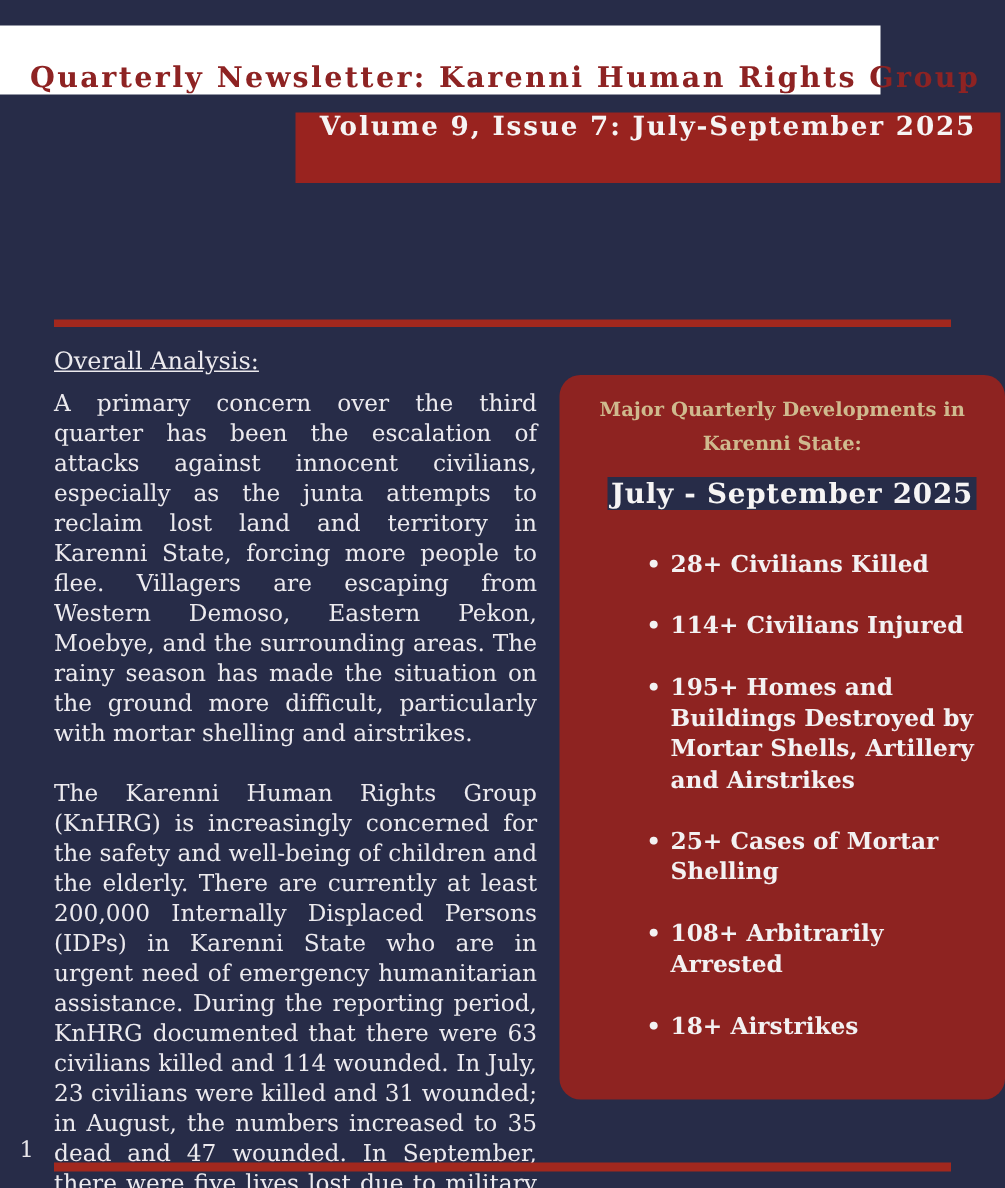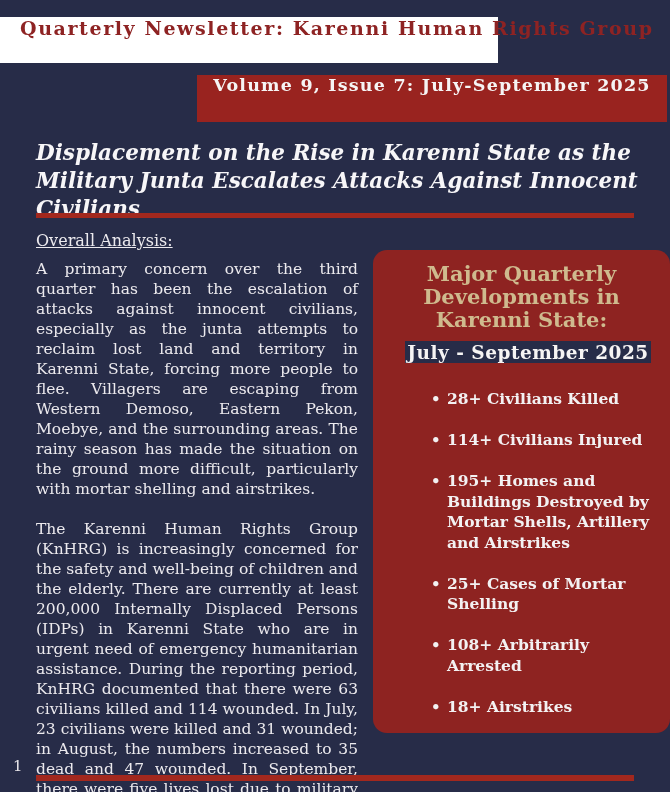--- a/index.html
+++ b/index.html
@@ -12,24 +12,24 @@
     position: relative;
     width: 670px;
     height: 792px;
     background: #272c48;
     overflow: hidden;
   }
   
   .masthead {
     position: absolute;
     left: 0; top: 17px;
-    width: 498px; height: 46px;
+    width: 587px; height: 46px;
     background: #ffffff;
     display: flex;
-    align-items: flex-start;
+    align-items: flex-end;
   }
   .masthead-title {
     color: #8e2323;
     font-size: 19px;
     font-weight: bold;
     letter-spacing: 1.6px;
     padding-left: 20px;
     white-space: nowrap;
   }
   
@@ -89,21 +89,21 @@
   .sidebar-panel {
     position: absolute;
     left: 373px; top: 250px;
     width: 297px; height: 483px;
     background: #8e2321;
     border-radius: 14px;
     padding: 12px 14px 0 14px;
   }
   .sidebar-title {
     color: #cfba8e;
-    font-size: 21px;
+    font-size: 13px;
     font-weight: bold;
     text-align: center;
     line-height: 23px;
   }
   .period-badge {
     background: #272c48;
     margin: 10px auto 0 18px;
     width: 246px;
     height: 22px;
     display: flex;
@@ -158,21 +158,20 @@
 <div class="page">
 
   <div class="masthead">
     <span class="masthead-title">Quarterly Newsletter: Karenni Human Rights Group</span>
   </div>
 
   <div class="volume-banner">
     <span class="volume-text">Volume 9, Issue 7: July-September 2025</span>
   </div>
 
-  <h1 class="headline">Displacement on the Rise in Karenni State as the Military Junta Escalates Attacks Against Innocent Civilians</h1>
 
   <div class="rule-top"></div>
 
   <div class="article">
     <h2 class="article-heading">Overall Analysis:</h2>
     <p>A primary concern over the third quarter has been the escalation of attacks against innocent civilians, especially as the junta attempts to reclaim lost land and territory in Karenni State, forcing more people to flee. Villagers are escaping from Western Demoso, Eastern Pekon, Moebye, and the surrounding areas. The rainy season has made the situation on the ground more difficult, particularly with mortar shelling and airstrikes.</p>
     <p>The Karenni Human Rights Group (KnHRG) is increasingly concerned for the safety and well-being of children and the elderly. There are currently at least 200,000 Internally Displaced Persons (IDPs) in Karenni State who are in urgent need of emergency humanitarian assistance. During the reporting period, KnHRG documented that there were 63 civilians killed and 114 wounded. In July, 23 civilians were killed and 31 wounded; in August, the numbers increased to 35 dead and 47 wounded. In September, there were five lives lost due to military violence and 36 wounded.</p>
   </div>
 
   <div class="sidebar-panel">

